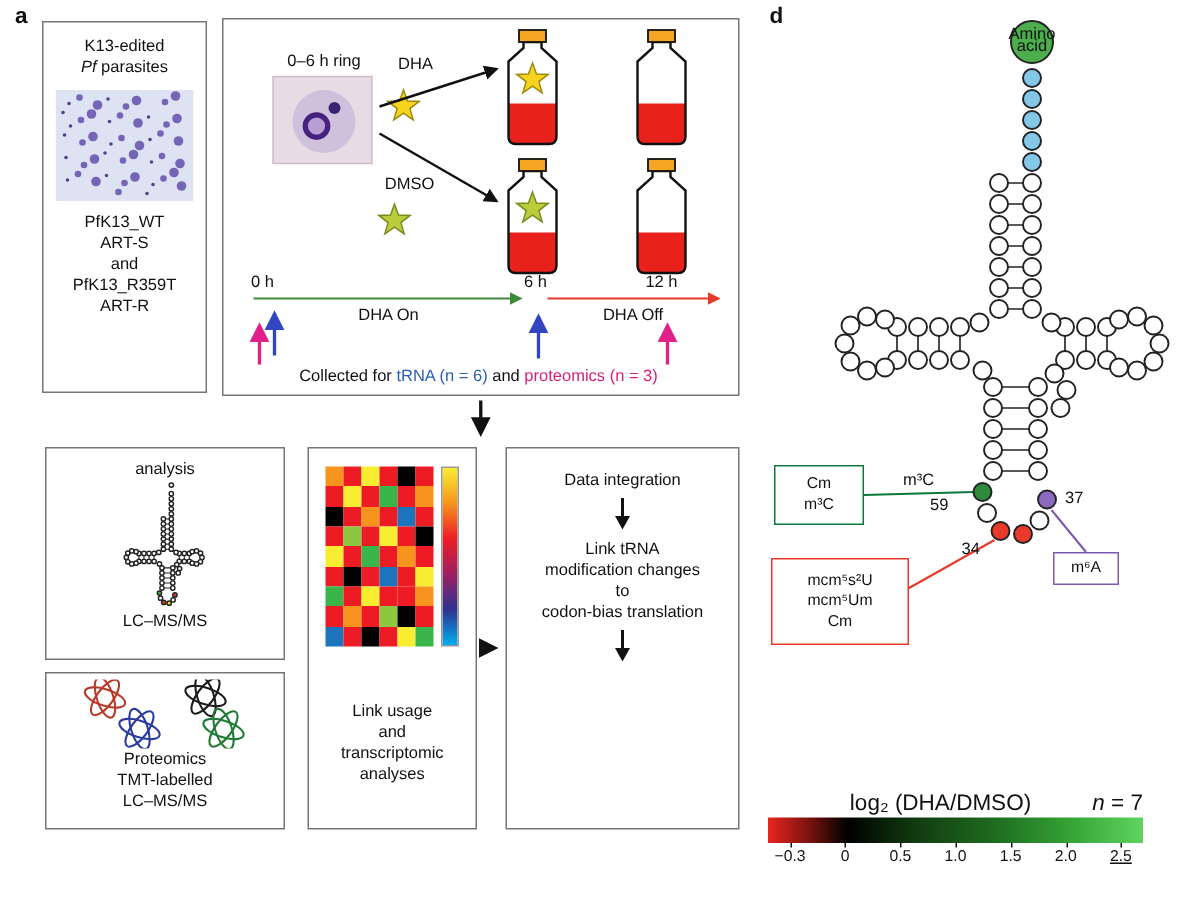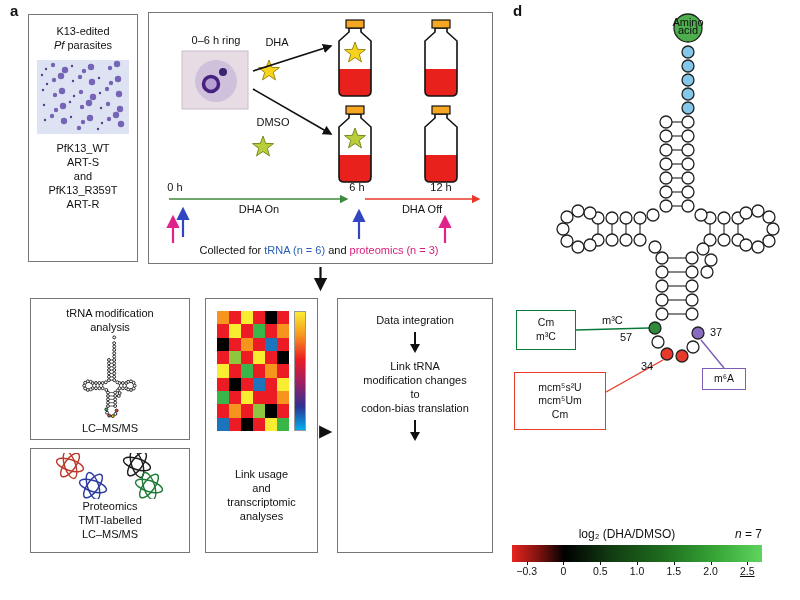--- a/index.html
+++ b/index.html
@@ -8,21 +8,21 @@
   .box{position:absolute;background:#fff;border:1.4px solid #767676}
   .ctr{text-align:center;line-height:1.28}
   .plabel{position:absolute;font-size:15px;font-weight:700}
   svg{display:block}
   svg text{font-family:"Liberation Sans",sans-serif;font-size:11px;fill:#111}
   .blu{fill:#2a5fb4}
   .mag{fill:#d6207e}
   .dbox{position:absolute;background:#fff;border:1.7px solid #000;display:flex;flex-direction:column;align-items:center;justify-content:center;line-height:1.3;font-size:10.5px;text-align:center}
   .dlab{position:absolute;font-size:11px}
   #cbar{position:absolute;left:512px;top:527px;width:250px}
-  #cbar-head{position:relative;height:15px;font-size:12px}
+  #cbar-head{position:relative;height:15px;font-size:15px}
   #cbar-title{position:absolute;left:46%;transform:translateX(-50%);white-space:nowrap}
   #cbar-n{position:absolute;right:0;white-space:nowrap}
   #cbar-bar{height:17px;margin-top:3px}
   #cbar-ticks{position:relative;height:14px}
   .tick-label{position:absolute;top:3px;transform:translateX(-50%);font-size:10.5px;white-space:nowrap}
   .tick-mark{position:absolute;top:0;width:1px;height:3px;background:#111}
   #hm-grid{width:72px;height:120px;display:grid;grid-template-columns:repeat(6,1fr)}
   #hm-scale{width:12px;height:120px;border:0.5px solid #999}
   .darr{margin:5px auto}
   i{}
@@ -164,21 +164,20 @@
       <line x1="34" y1="224" x2="34" y2="196" stroke="#3346c2" stroke-width="2.2" marker-end="url(#mBlue)"></line>
       <line x1="210" y1="226" x2="210" y2="198" stroke="#3346c2" stroke-width="2.2" marker-end="url(#mBlue)"></line>
       <line x1="296" y1="230" x2="296" y2="204" stroke="#e0218a" stroke-width="2.2" marker-end="url(#mMag)"></line>
 
       <text x="170" y="241" text-anchor="middle" font-size="10.5"><tspan>Collected for </tspan><tspan class="blu">tRNA (n = 6)</tspan><tspan> and </tspan><tspan class="mag">proteomics (n = 3)</tspan></text>
     </svg>
   </div>
 
   <div class="box" style="left:30px;top:298px;width:160px;height:142px">
     <div class="ctr" style="padding-top:7px">
-      <div>tRNA modification</div>
       <div>analysis</div>
     </div>
     <svg width="100" height="86" viewBox="0 0 100 86" style="margin:1px auto 0">
       <g id="small-clover" transform="translate(10.3,-2.4) scale(0.24)">
           <line x1="161" y1="114" x2="183" y2="114" stroke="#222" stroke-width="3"></line>
           <line x1="161" y1="128" x2="183" y2="128" stroke="#222" stroke-width="3"></line>
           <line x1="161" y1="142" x2="183" y2="142" stroke="#222" stroke-width="3"></line>
           <line x1="161" y1="156" x2="183" y2="156" stroke="#222" stroke-width="3"></line>
           <line x1="161" y1="170" x2="183" y2="170" stroke="#222" stroke-width="3"></line>
           <line x1="161" y1="184" x2="183" y2="184" stroke="#222" stroke-width="3"></line>
@@ -487,21 +486,21 @@
       </g>
     <text x="183" y="18" text-anchor="middle" font-size="6.3" fill="#06320c">Amino</text>
     <text x="183" y="26" text-anchor="middle" font-size="6.3" fill="#06320c">acid</text>
   </svg>
 
   <div class="dbox" style="left:516px;top:310px;width:60px;height:40px;border-color:#0a7a3a">
     <div>Cm</div>
     <div>m³C</div>
   </div>
   <div class="dlab" style="left:602px;top:314px">m³C</div>
-  <div class="dlab" style="left:620px;top:331px">57</div>
+  <div class="dlab" style="left:620px;top:331px">59</div>
   <div class="dlab" style="left:641px;top:360px">34</div>
   <div class="dlab" style="left:710px;top:326px">37</div>
   <div class="dbox" style="left:514px;top:372px;width:92px;height:58px;border-color:#e8392a">
     <div>mcm⁵s²U</div>
     <div>mcm⁵Um</div>
     <div>Cm</div>
   </div>
   <div class="dbox" style="left:702px;top:368px;width:44px;height:22px;border-color:#7d5bb5">
     <div>m⁶A</div>
   </div>

